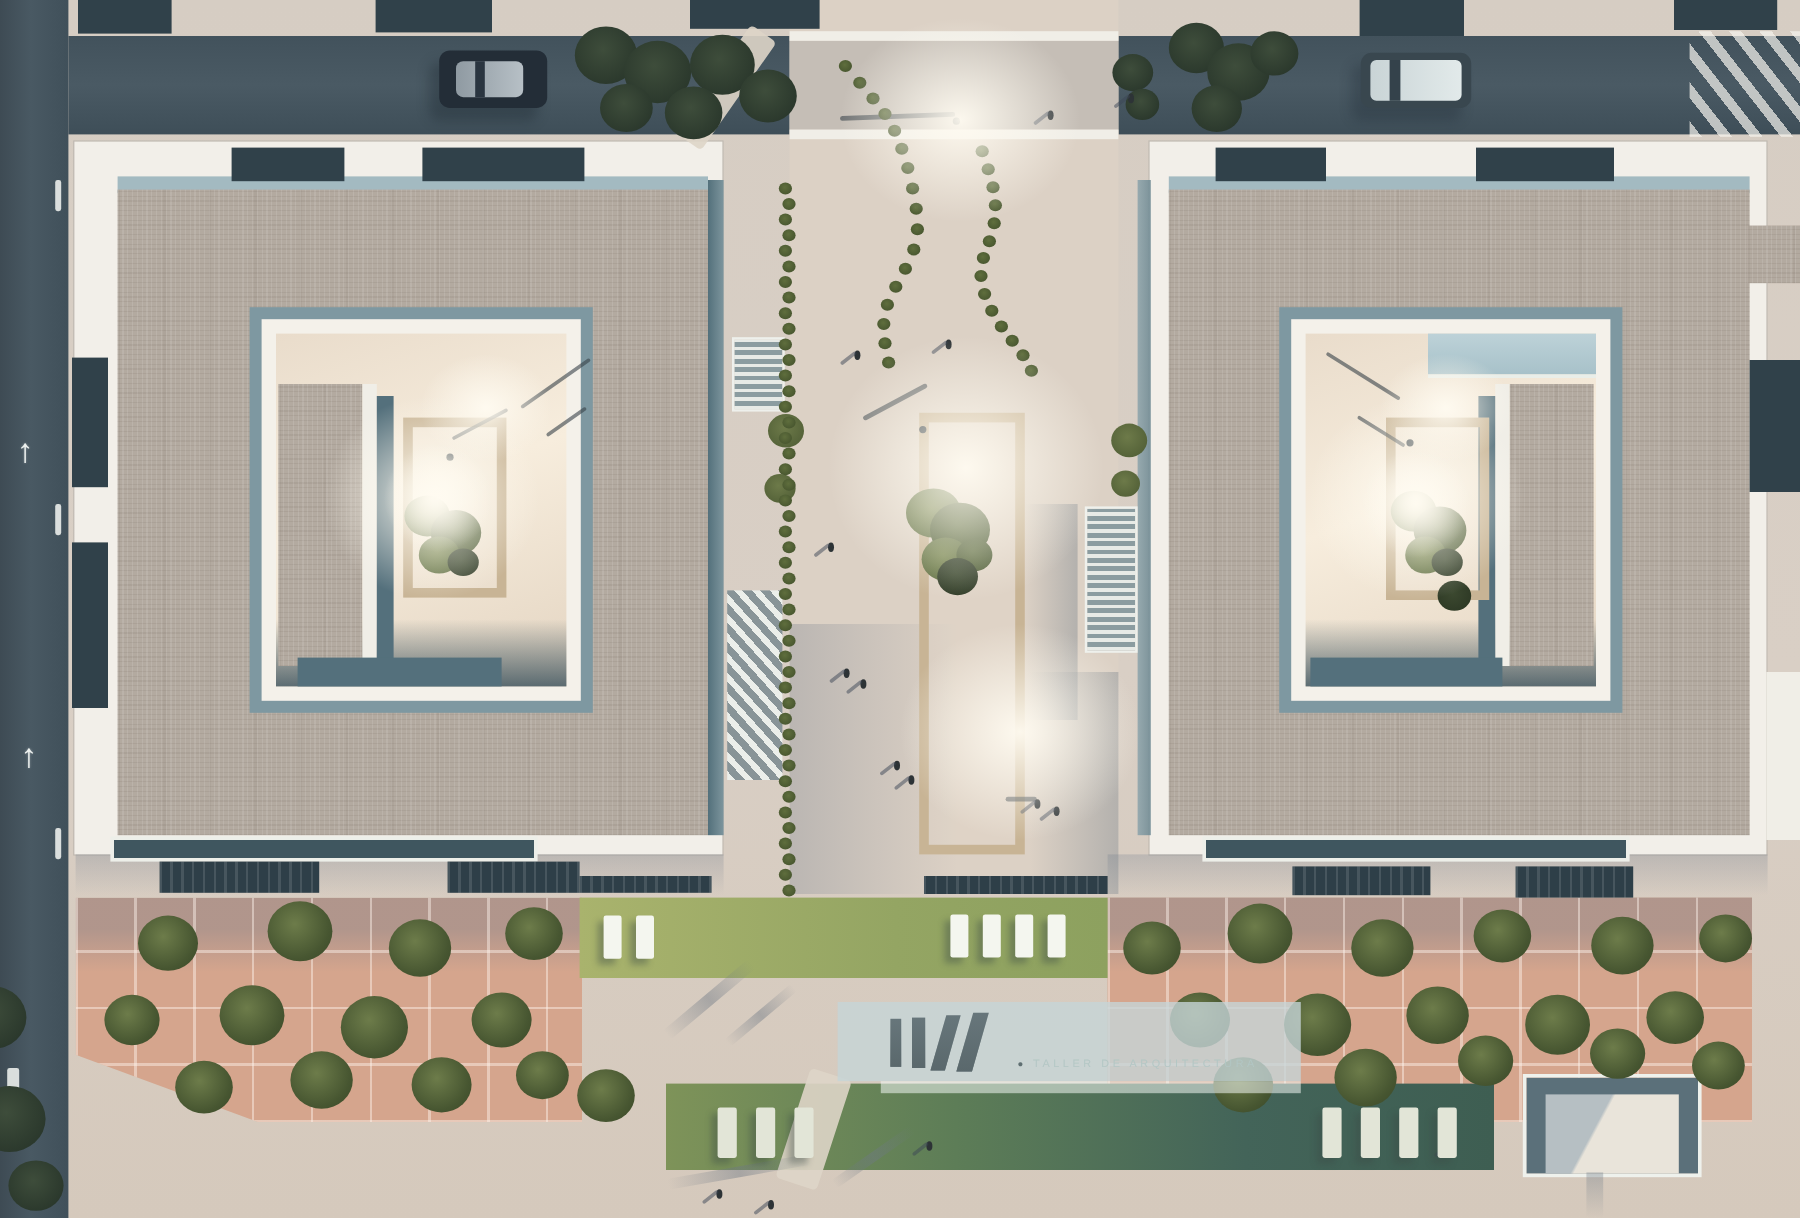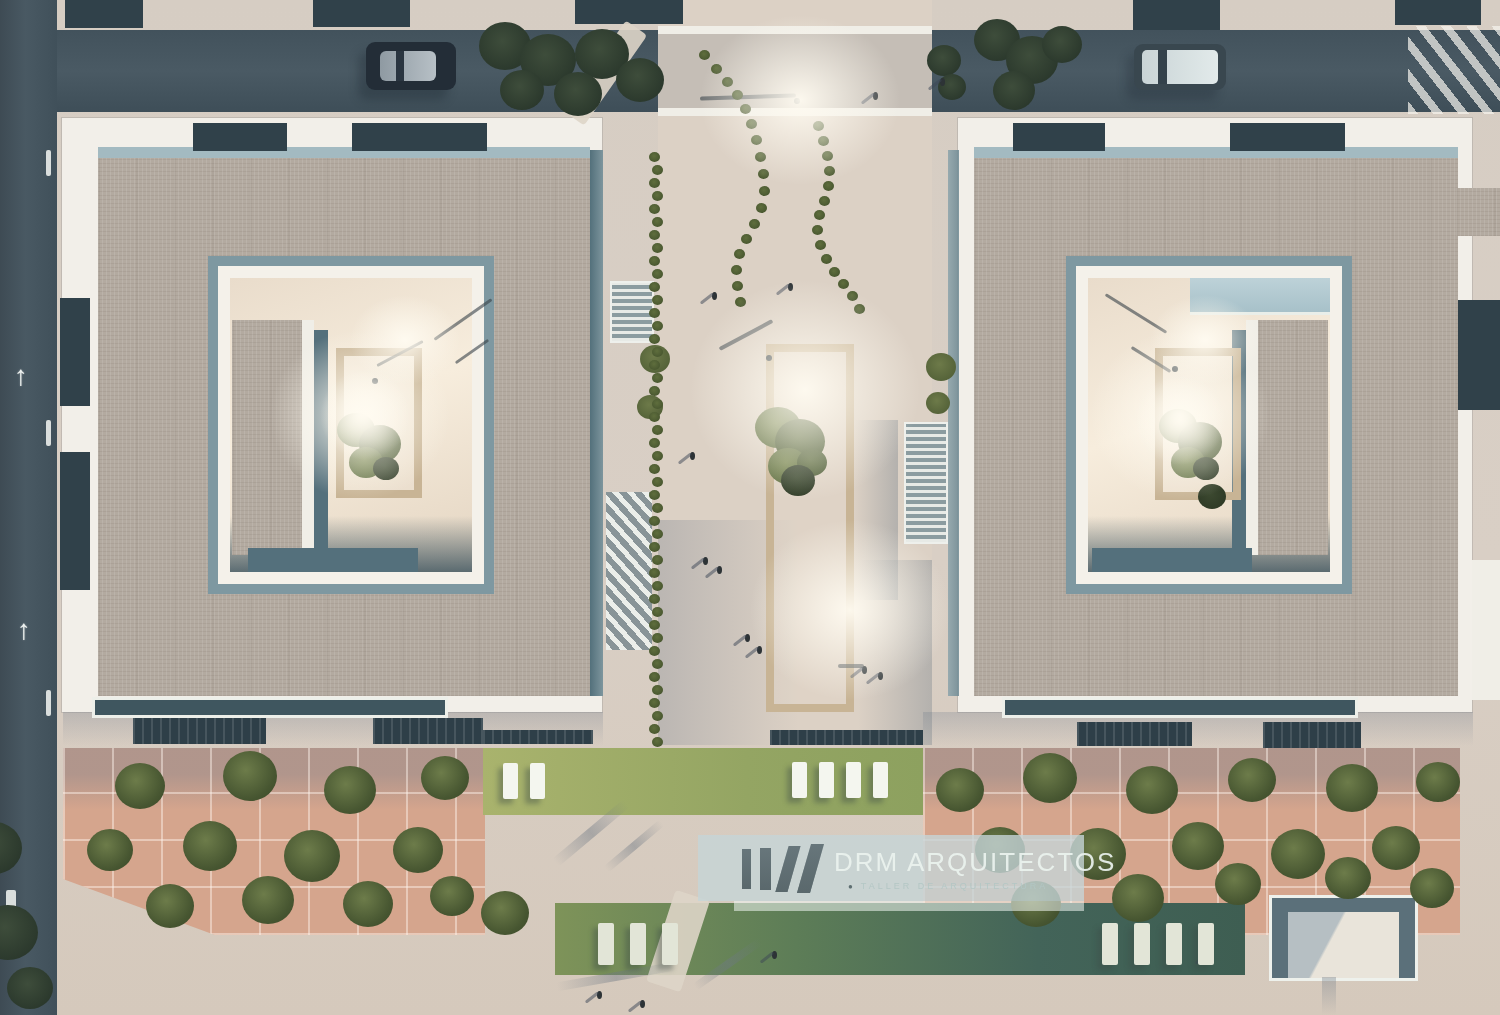--- a/index.html
+++ b/index.html
@@ -410,20 +410,19 @@
       <div class="abs light-glow" style="left: 1150px; top: 295px; width: 110px; height: 90px;"></div>
     </div>
 
   <div id="watermark" class="abs">
     <div class="wm-logo">
       <div class="wbar b1"></div>
       <div class="wbar b2"></div>
       <div class="wbar b3"></div>
       <div class="wbar b4"></div>
     </div>
-    <div class="wm-brand">DRM ARQUITECTOS</div>
     <div class="wm-tag">
       <span class="wm-bullet">●</span><span>TALLER DE ARQUITECTURA</span>
     </div>
     <div class="wm-underline"></div>
   </div>
 
 </div>
 
 </body></html>

